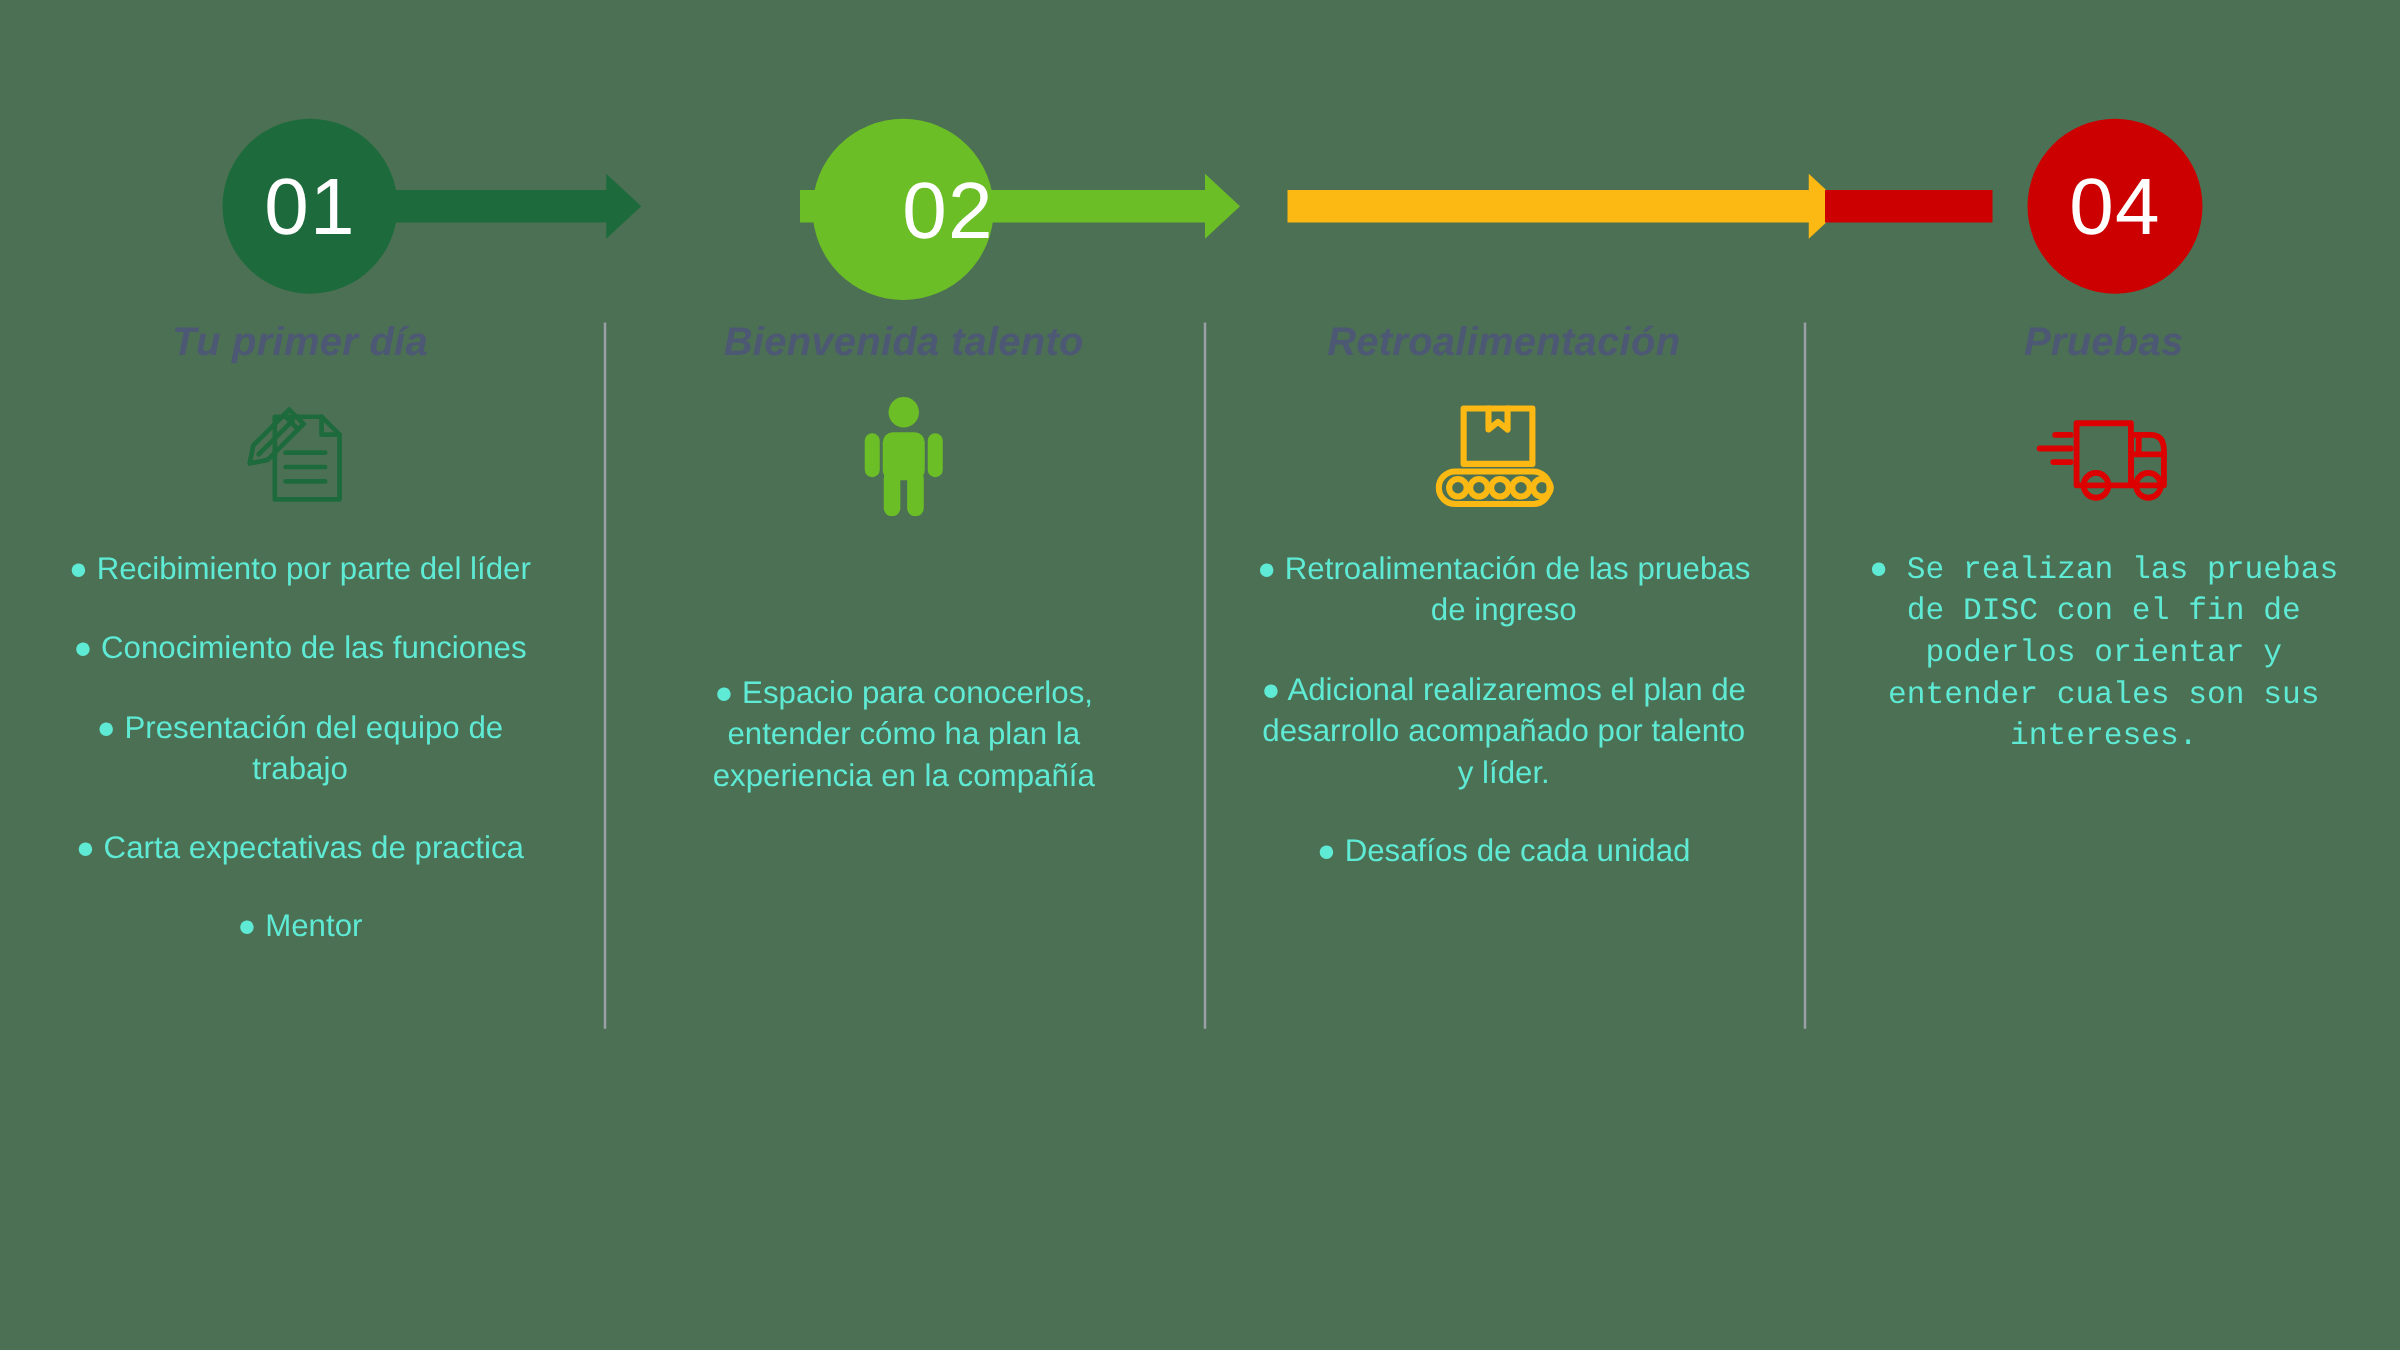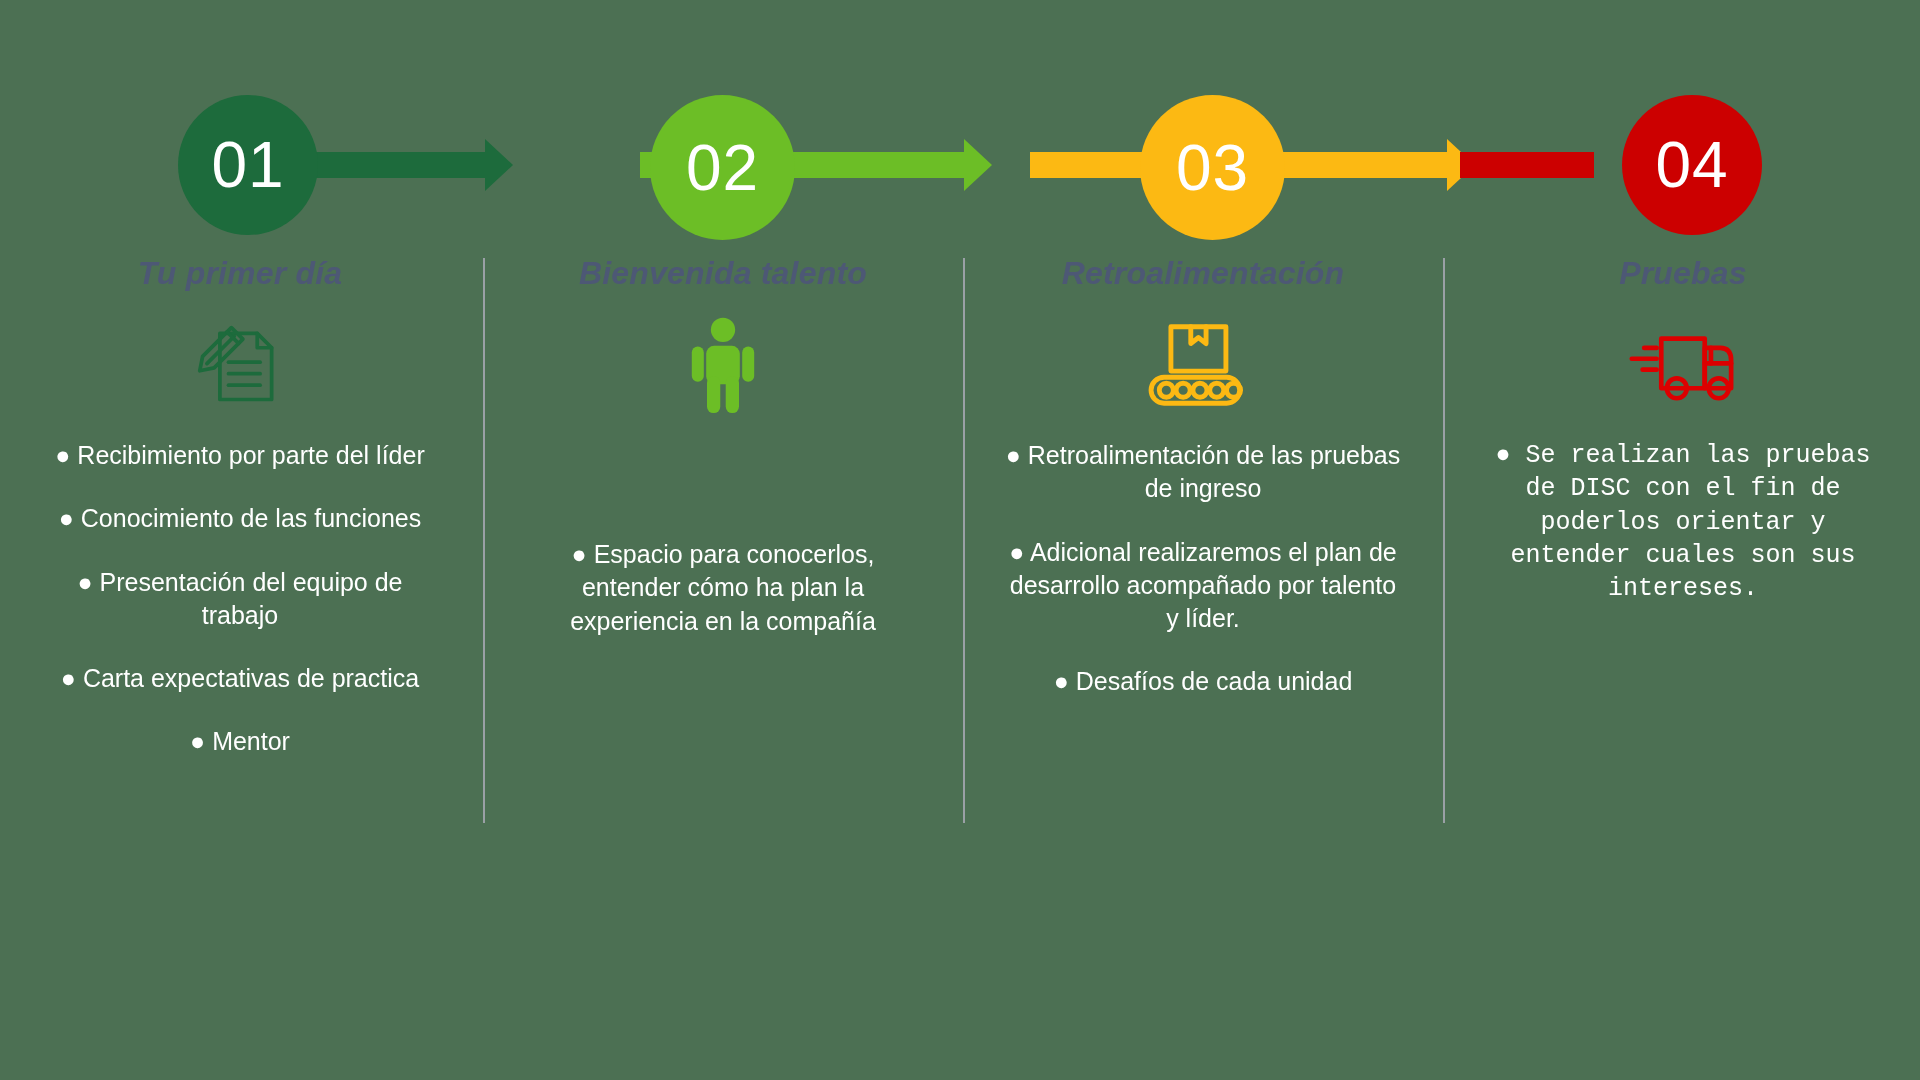--- a/index.html
+++ b/index.html
@@ -90,21 +90,21 @@
   }
   .bullets {
     list-style: none;
     margin: 0;
     padding: 0;
   }
   .bullets li {
     position: relative;
     font-size: 25px;
     line-height: 1.33;
-    color: #ffffff;
+    color: #5eead4;
     margin: 0 auto 30px auto;
     text-align: center;
   }
   .bullets li .dot {
     font-size: 25px;
     line-height: 1;
   }
 
   .divider {
     position: absolute;
@@ -137,27 +137,24 @@
     </div>
 
     <div class="connector" style="left:1460px; width:160px; color:#cc0000;">
       <div class="bar" style="background:#cc0000;"></div>
     </div>
 
     <div class="step-circle" style="left:178px; top:95px; width:140px; height:140px; background:#1d6b3c;">
       <span>01</span>
     </div>
 
-    <div class="step-circle" style="left:650px; top:95px; width:145px; height:145px; background:#6cbe26;">
+    <div class="step-circle" style="left:650px; top:95px; width:145px; height:145px; background:#6cbe26;justify-content:flex-end;">
       <span>02</span>
     </div>
 
-    <div class="step-circle" style="left:1140px; top:95px; width:145px; height:145px; background:#fcb913;">
-      <span>03</span>
-    </div>
 
     <div class="step-circle" style="left:1622px; top:95px; width:140px; height:140px; background:#cc0000;">
       <span>04</span>
     </div>
   </div>
 
   <div class="divider" style="left:483px;"></div>
   <div class="divider" style="left:963px;"></div>
   <div class="divider" style="left:1443px;"></div>
 

